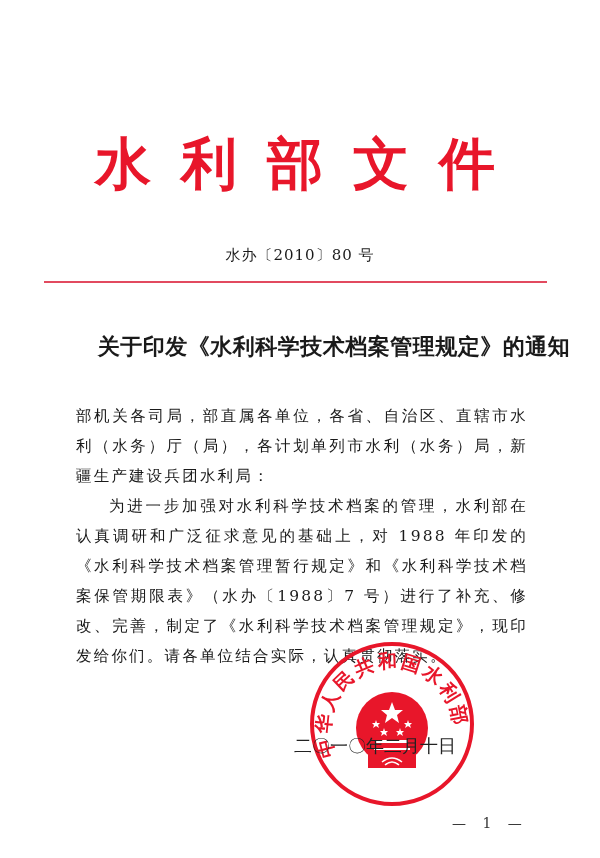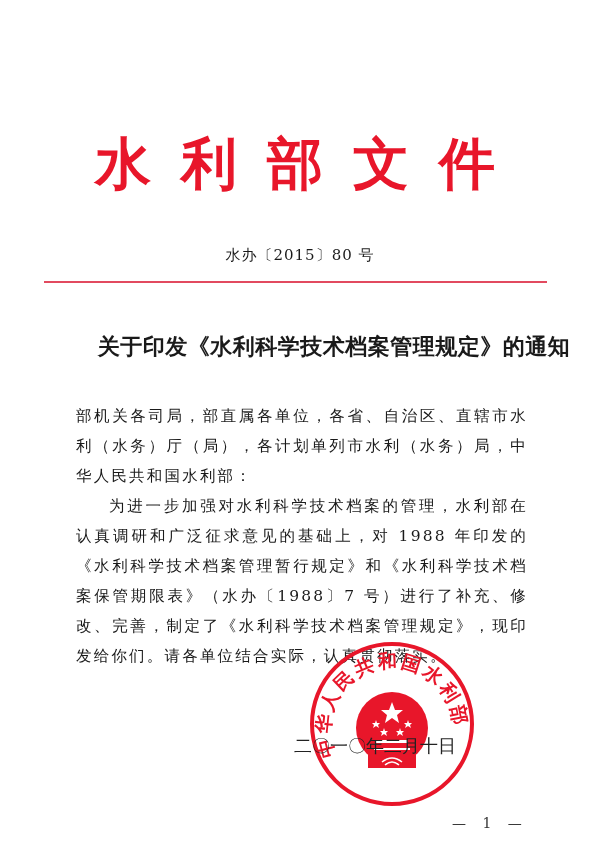--- a/index.html
+++ b/index.html
@@ -20,28 +20,28 @@
   .seal { position: absolute; left: 308px; top: 640px; width: 168px; height: 168px; }
   .date { position: absolute; left: 294px; top: 734px; font-family: "DejaVu Sans", sans-serif;
     font-size: 18px; letter-spacing: 0px; color: #222; }
   .page-number { position: absolute; left: 452px; top: 815px; font-size: 14px; color: #333; letter-spacing: 6px; }
 </style>
 </head>
 <body>
 
 <div class="header-title">水利部文件</div>
 
-<div class="doc-number">水办〔2015〕80 号</div>
+<div class="doc-number">水办〔2010〕80 号</div>
 
 <div class="red-rule"></div>
 
 <div class="notice-title">关于印发《水利科学技术档案管理规定》的通知</div>
 
 <div class="body-text">
-  <p>部机关各司局，部直属各单位，各省、自治区、直辖市水利（水务）厅（局），各计划单列市水利（水务）局，中华人民共和国水利部：</p>
+  <p>部机关各司局，部直属各单位，各省、自治区、直辖市水利（水务）厅（局），各计划单列市水利（水务）局，新疆生产建设兵团水利局：</p>
   <p class="indent">为进一步加强对水利科学技术档案的管理，水利部在认真调研和广泛征求意见的基础上，对 1988 年印发的《水利科学技术档案管理暂行规定》和《水利科学技术档案保管期限表》（水办〔1988〕7 号）进行了补充、修改、完善，制定了《水利科学技术档案管理规定》，现印发给你们。请各单位结合实际，认真贯彻落实。</p>
 </div>
 
 <div class="seal">
   <svg width="168" height="168" viewBox="0 0 168 168">
     <circle cx="84" cy="84" r="80" fill="none" stroke="#e8162a" stroke-width="4"></circle>
     <defs>
       <path id="sealArc" d="M 30 120 A 62 62 0 1 1 138 120"></path>
     </defs>
     <text font-family="DejaVu Sans, sans-serif" font-weight="bold" font-size="19" fill="#e8162a" letter-spacing="3">

